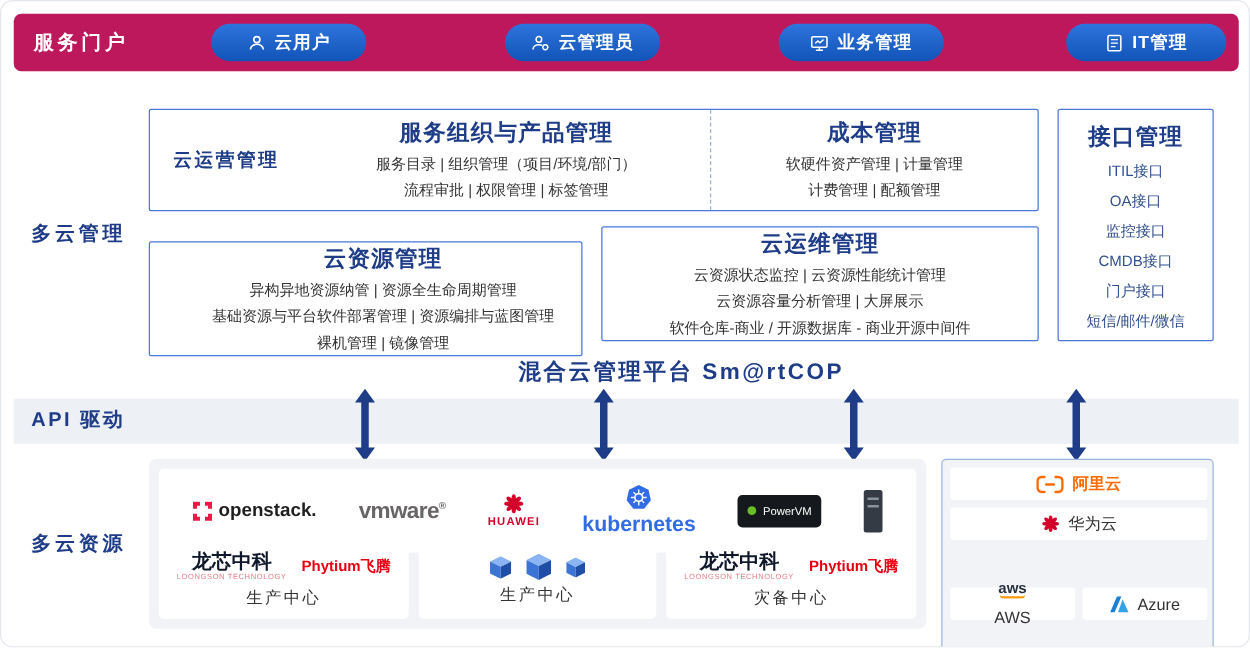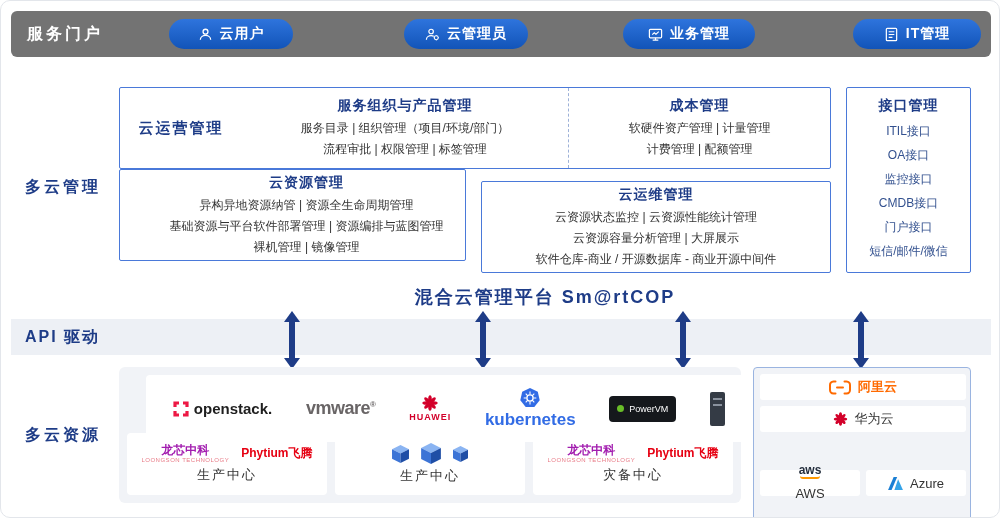--- a/index.html
+++ b/index.html
@@ -2,46 +2,46 @@
 <html><head>
 <meta charset="utf-8">
 <style>
   * { margin:0; padding:0; box-sizing:border-box; }
   html,body { background:#ffffff; font-family:"Liberation Sans","DejaVu Sans",sans-serif; }
   .canvas { position:relative; width:1000px; height:518px; background:#fff;
             border:1px solid #e3e6eb; border-radius:10px; overflow:hidden; }
 
   
   .topbar { position:absolute; left:10px; top:10px; width:980px; height:46px;
-            background:#737373; border-radius:6px; display:flex; align-items:center; }
+            background:#be185d; border-radius:6px; display:flex; align-items:center; }
   .portal-label { color:#fff; font-size:16px; font-weight:bold; margin-left:16px; letter-spacing:3px; }
   .pill { position:absolute; top:8px; height:30px; border-radius:15px;
           background:linear-gradient(180deg,#2e74dd,#1254b8);
           display:flex; align-items:center; justify-content:center; gap:7px;
           color:#fff; font-size:14px; font-weight:bold; cursor:pointer; letter-spacing:1px; }
   .pill svg { flex:0 0 auto; }
 
   
   .sec-label { position:absolute; left:24px; font-size:16px; font-weight:bold;
                color:#1e3c87; letter-spacing:3px; }
 
   
   .bbox { position:absolute; background:#fff; border:1px solid #4a79d9; border-radius:2px; }
-  .box-title { font-size:14px; font-weight:bold; color:#1e3c87; letter-spacing:1px; text-align:center; }
+  .box-title { font-size:18px; font-weight:bold; color:#1e3c87; letter-spacing:1px; text-align:center; }
   .line { font-size:12px; color:#333; text-align:center; line-height:20px; white-space:nowrap; }
 
   .op-box { left:118px; top:86px; width:712px; height:82px; display:flex; }
   .op-title { width:122px; display:flex; align-items:center; justify-content:center;
               font-size:15px; font-weight:bold; color:#1e3c87; letter-spacing:2px; }
   .op-sec { display:flex; flex-direction:column; justify-content:center; gap:1px; padding:4px 0; }
   .op-sec .box-title { margin-bottom:2px; }
   .op-sec.service { flex:1.25; }
   .op-sec.cost { flex:1; border-left:1px dashed #9db1d8; }
 
-  .res-box { left:118px; top:168px; width:347px; height:92px;padding-left:28px; }
+  .res-box { left:118px; top:192px; width:347px; height:92px;padding-left:28px; }
   .ops-box { left:480px; top:180px; width:350px; height:92px; }
   .res-box, .ops-box { display:flex; flex-direction:column; justify-content:center; gap:1px; }
   .res-box .box-title, .ops-box .box-title { margin-bottom:2px; }
 
   .if-box { left:845px; top:86px; width:125px; height:186px; padding-top:9px; }
   .if-box .box-title { margin-bottom:4px; }
   .if-item { font-size:12px; color:#33518f; text-align:center; line-height:24px; }
 
   .platform-title { position:absolute; left:118px; top:284px; width:852px; text-align:center;
                     font-size:18px; font-weight:bold; color:#1e3c87; letter-spacing:2px; }
@@ -49,39 +49,39 @@
   
   .api-band { position:absolute; left:10px; top:318px; width:980px; height:36px; background:#edf0f5; }
   .api-label { position:absolute; left:14px; top:0; line-height:36px; font-size:16px;
                font-weight:bold; color:#1e3c87; letter-spacing:2px; }
   .arrow { position:absolute; top:310px; }
 
   
   .panel { position:absolute; left:118px; top:366px; width:622px; height:136px;
            background:#f1f3f7; border-radius:6px; }
   .logo-strip { position:absolute; left:8px; top:8px; width:606px; height:67px; background:#fff;
-                border-radius:4px; display:flex; align-items:center; justify-content:space-around; padding:0 10px;margin-left:19px; }
+                border-radius:4px; display:flex; align-items:center; justify-content:space-around; padding:0 10px; }
   .os-logo { display:flex; align-items:center; gap:5px; font-size:15px; font-weight:bold; color:#1f1f1f; }
   .vm-logo { font-size:18px; font-weight:bold; color:#696566; letter-spacing:-0.5px; }
   .vm-logo sup { font-size:8px; }
   .stack-logo { display:flex; flex-direction:column; align-items:center; gap:1px; }
   .hw-text { font-size:9px; font-weight:bold; color:#d3002a; letter-spacing:1px; }
   .k8s-text { font-size:17px; font-weight:bold; color:#326ce5; }
   .powervm-chip { background:#15181c; color:#fff; font-size:9px; border-radius:4px;
                   padding:8px 8px; display:flex; align-items:center; gap:5px; }
   .pv-dot { width:7px; height:7px; border-radius:50%; background:#69be28; }
   .server-tower { position:relative; width:15px; height:34px; background:#343b45; border-radius:2px; }
   .server-tower::after { content:""; position:absolute; left:3px; right:3px; top:6px; height:2px;
                          background:#8a929e; box-shadow:0 6px 0 #8a929e; }
 
   .center-box { position:absolute; top:66px; height:62px; background:#fff; border-radius:4px;
                 display:flex; flex-direction:column; align-items:center; justify-content:center; gap:3px; }
   .center-logos { display:flex; align-items:center; gap:12px; }
   .loongson { display:flex; flex-direction:column; align-items:center; line-height:1.1; }
-  .loong-main { color:#a21caf; font-weight:bold; font-size:12px; }
+  .loong-main { color:#0f172a; font-weight:bold; font-size:16px; }
   .loong-sub { color:#e87a86; font-size:6px; letter-spacing:0.5px; }
   .phytium { color:#e60012; font-weight:bold; font-size:12px; }
   .center-label { font-size:13px; color:#333; letter-spacing:2px; }
 
   .clouds-box { position:absolute; left:752px; top:366px; width:218px; height:172px;
                 background:#f1f3f7; border:1px solid #9ab4e0; border-radius:4px; }
   .cloud-row { position:absolute; background:#fff; border-radius:3px; height:26px;
                display:flex; align-items:center; justify-content:center; gap:7px;
                font-size:13px; color:#333; }
   .ali-label { color:#ff6a00; font-weight:bold; }

